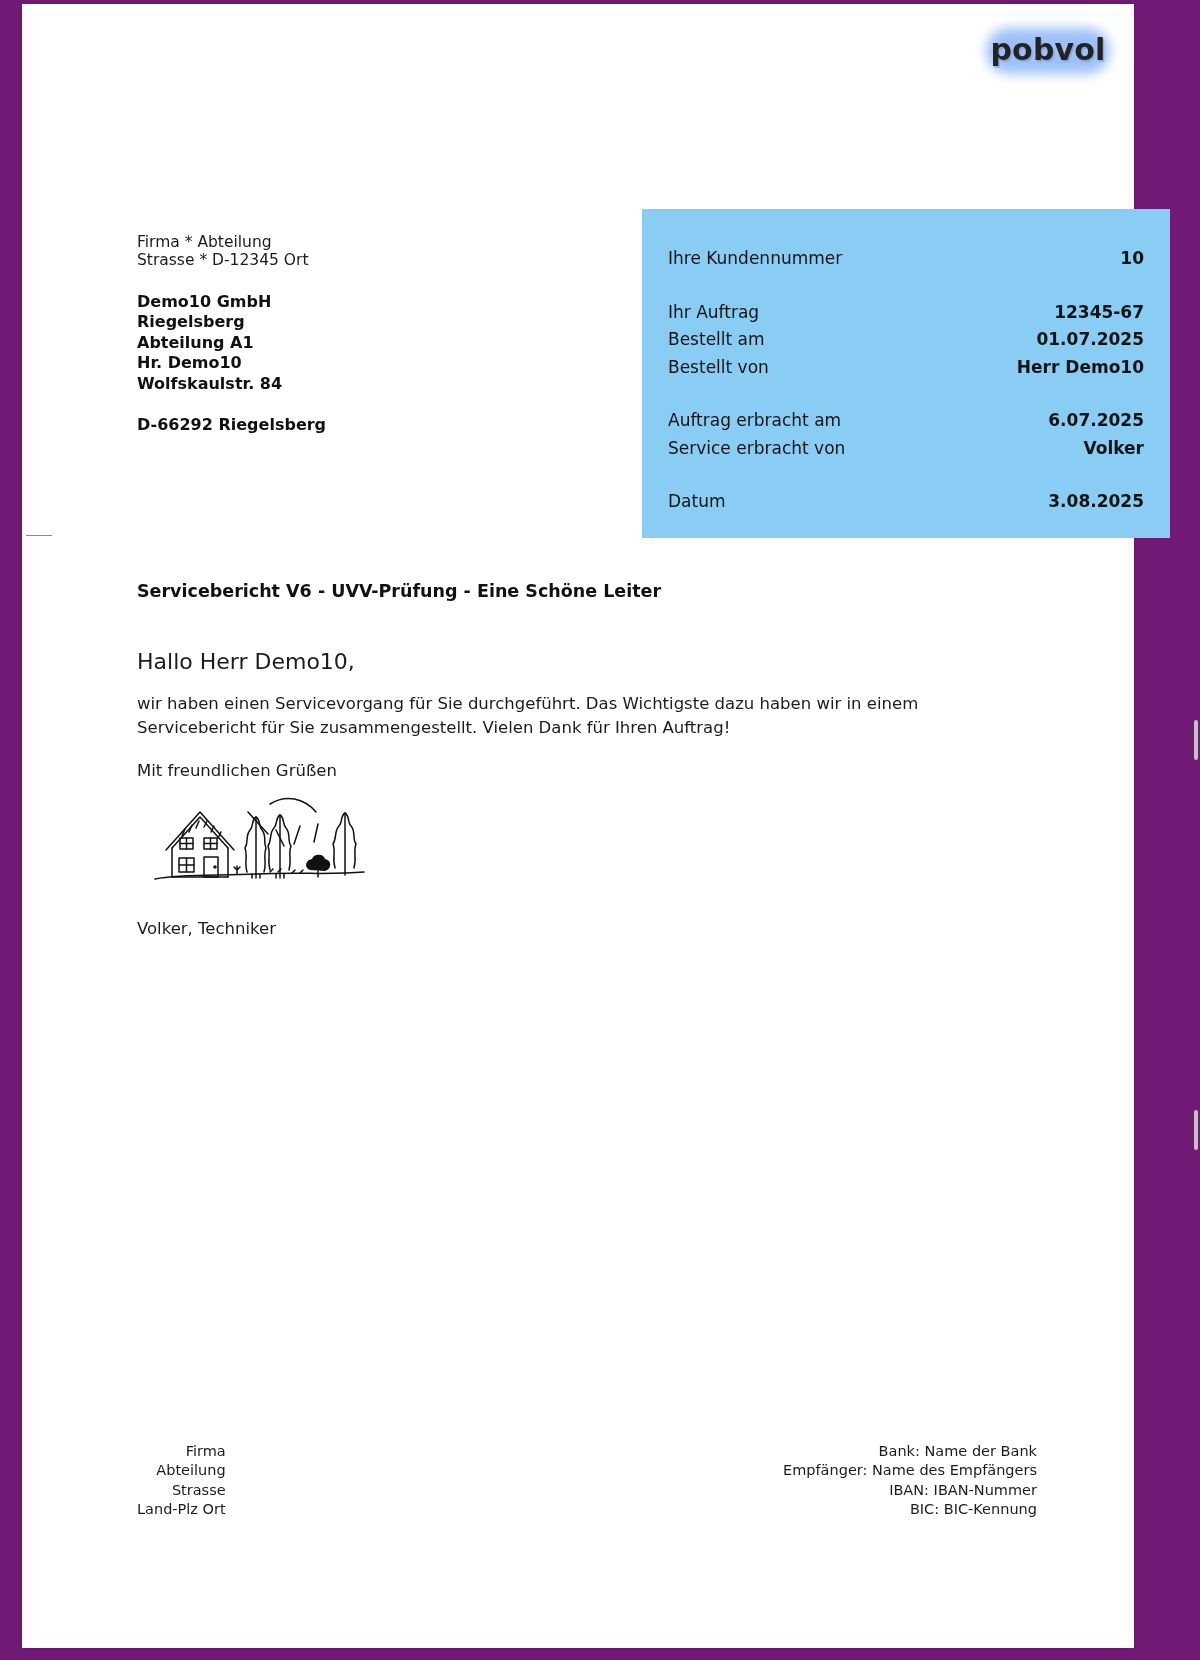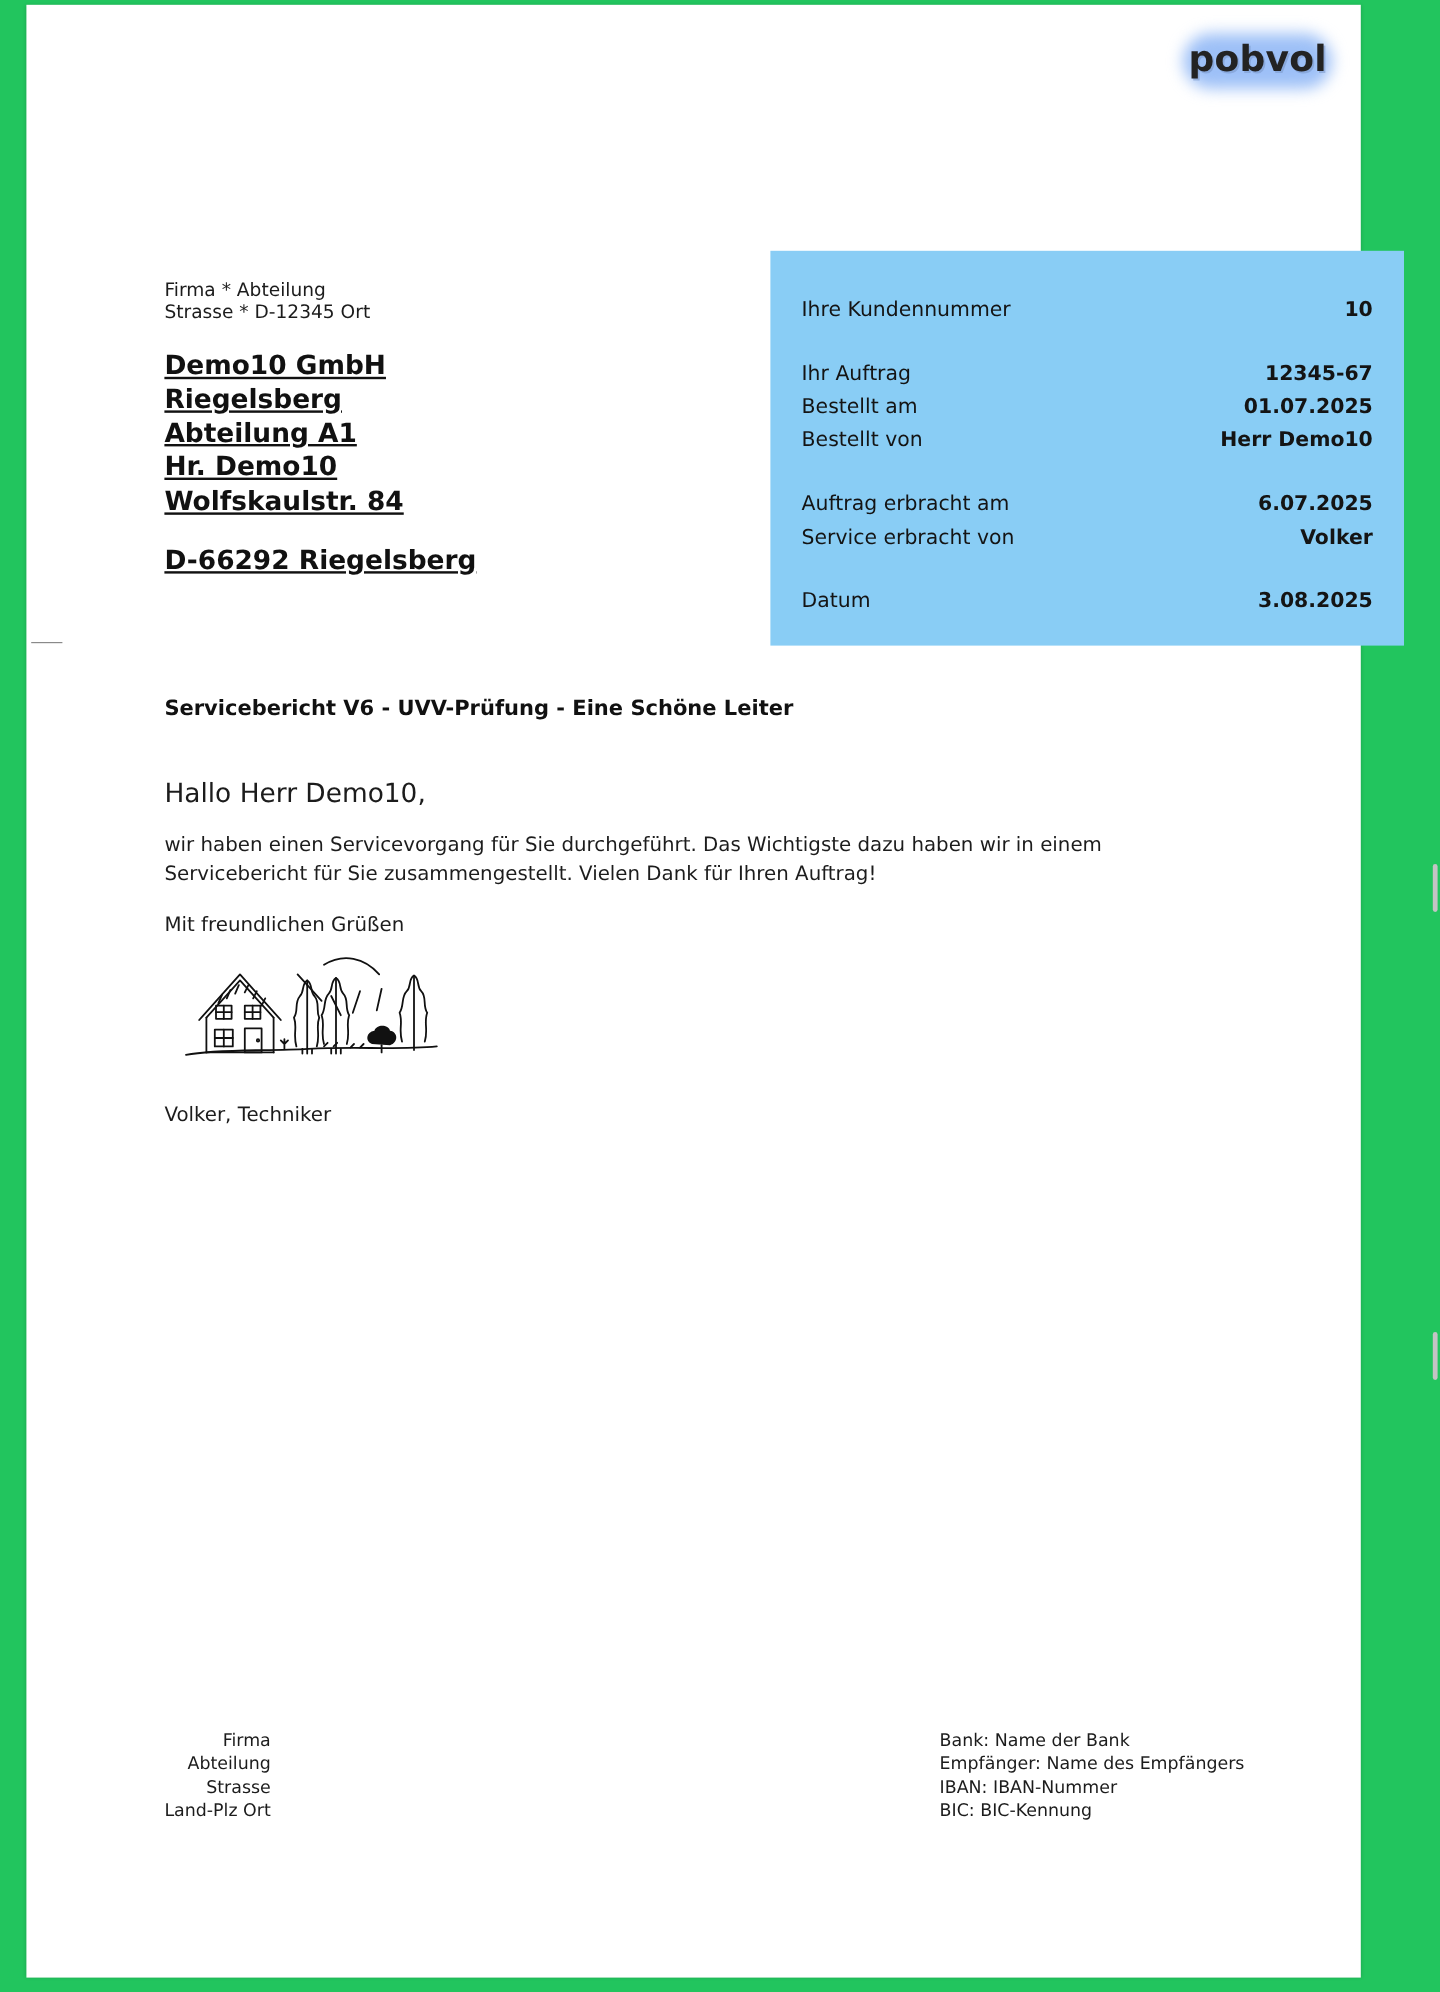--- a/index.html
+++ b/index.html
@@ -6,21 +6,21 @@
   html, body {
     margin: 0;
     padding: 0;
     background: #f0f0f0;
     font-family: "DejaVu Sans", sans-serif;
   }
   #screen {
     position: relative;
     width: 1200px;
     height: 1660px;
-    background: #22c55e;
+    background: #701a75;
     overflow: hidden;
   }
   
   #page {
     position: absolute;
     left: 22px;
     top: 4px;
     width: 1112px;
     height: 1644px;
     background: #ffffff;
@@ -74,26 +74,25 @@
     top: 230px;
     font-size: 15.5px;
     color: #1c1c1c;
     line-height: 1.16;
     white-space: nowrap;
   }
   #recipient {
     position: absolute;
     left: 115px;
     top: 288px;
-    font-size: 22px;
+    font-size: 16px;
     font-weight: bold;
     color: #111111;
     line-height: 1.28;
     white-space: nowrap;
-    text-decoration: underline;
   }
   #recipient .city { display: block; margin-top: 21px; }
   
   #info-box {
     position: absolute;
     left: 620px;
     top: 205px;
     width: 528px;
     height: 329px;
     background: #89cdf5;
@@ -167,21 +166,21 @@
     top: 1438px;
     width: 900px;
     display: flex;
     justify-content: space-between;
     font-size: 14.5px;
     color: #1c1c1c;
     line-height: 1.33;
   }
   #footer .col-left { text-align: right; }
   #footer .col-mid { text-align: right; }
-  #footer .col-right { }
+  #footer .col-right { text-align: right; }
   #footer div div { white-space: nowrap; }
   
   .scroll-hint {
     position: absolute;
     right: 2px;
     width: 4px;
     background: #c4c4c4;
     border-radius: 2px;
   }
 </style>

